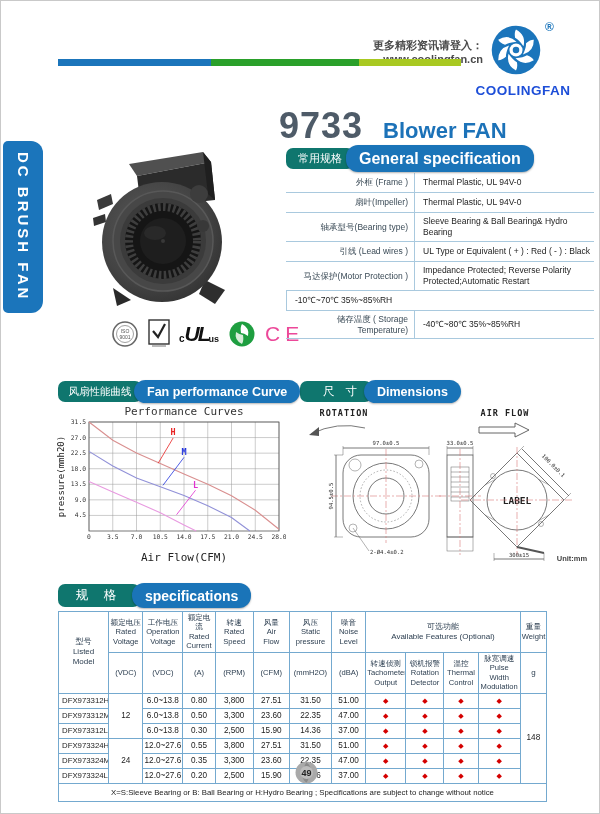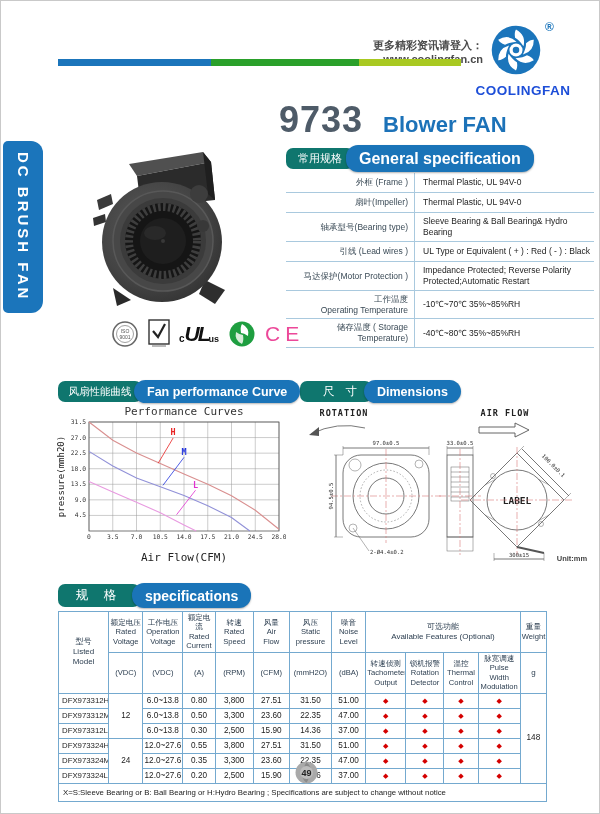--- a/index.html
+++ b/index.html
@@ -5,21 +5,21 @@
   html,body{margin:0;padding:0;background:#e8e8e8;}
   .page{position:relative;width:600px;height:814px;background:#ffffff;border:1px solid #c9c9c9;
         box-sizing:border-box;overflow:hidden;font-family:"Liberation Sans",sans-serif;color:#222;}
   
   .website{position:absolute;left:288px;top:37px;width:194px;font-size:11px;font-weight:bold;color:#4a4a4a;text-align:right;}
   .tribar{position:absolute;left:57px;top:58px;width:403px;height:7px;display:flex;}
   .tribar div{height:100%;}
   .logo-svg{position:absolute;left:487px;top:21px;width:56px;height:56px;}
   .regmark{position:absolute;left:544px;top:19px;font-size:12px;font-weight:bold;color:#1b75bb;}
   .brand{position:absolute;left:463px;top:82px;width:118px;text-align:center;color:#1d4ed8;font-weight:bold;font-size:13.5px;letter-spacing:.5px;}
-  .title-row{position:absolute;left:278px;top:98px;display:flex;align-items:baseline;}
+  .title-row{position:absolute;left:278px;top:104px;display:flex;align-items:baseline;}
   .title-model{font-size:36px;font-weight:900;color:#4e5b68;letter-spacing:1px;}
   .title-type{font-size:22px;font-weight:900;color:#1c72b8;margin-left:20px;}
   
   .side-tab{position:absolute;left:2px;top:140px;width:40px;height:172px;background:#1b75bb;
             border-radius:5px 12px 12px 5px;display:flex;align-items:center;justify-content:center;}
   .side-tab span{writing-mode:vertical-rl;color:#fff;font-weight:bold;font-size:15px;letter-spacing:3px;white-space:nowrap;}
   
   .badge-row{position:absolute;display:flex;align-items:center;}
   .badge-dark{background:#0f766e;color:#fff;border-radius:7px;display:flex;align-items:center;justify-content:center;z-index:1;}
   .badge-blue{background:#1a74b8;color:#fff;border-radius:12px;font-weight:bold;display:flex;align-items:center;justify-content:center;
@@ -62,21 +62,21 @@
   .dhead{font:bold 8.5px "DejaVu Sans Mono",monospace;fill:#222;letter-spacing:1px;}
   
   .spec-wrap{position:absolute;left:57px;top:610px;width:489px;}
   table.spec{border-collapse:collapse;table-layout:fixed;width:489px;background:#fff;}
   table.spec th,table.spec td{border:1px solid #74a9cf;text-align:center;vertical-align:middle;
       font-size:7.6px;color:#2c3e50;padding:1px 1px;line-height:1.25;overflow:hidden;}
   table.spec thead th{font-weight:normal;}
   table.spec td{font-size:8.2px;color:#222;height:12px;}
   table.spec td.model{text-align:left;padding-left:3px;font-size:7.8px;}
   table.spec td.feat{color:#d40000;font-size:7px;}
-  table.spec td.note{text-align:left;padding:2px 4px;font-size:7.8px;height:13px;}
+  table.spec td.note{text-align:center;padding:2px 4px;font-size:7.8px;height:13px;}
   table.spec th.big{font-size:8px;}
   .footer-circle{position:absolute;left:294px;top:760px;width:23px;height:23px;}
 </style>
 </head>
 <body>
 
 <div class="page">
 
   <div class="website">更多精彩资讯请登入：www.coolingfan.cn</div>
   <div class="tribar">
@@ -183,22 +183,20 @@
       </div>
       <div class="gs-row">
         <div class="gs-label">引线 (Lead wires  )</div>
         <div class="gs-value">UL Type or Equivalent ( + ) : Red ( - ) : Black</div>
       </div>
       <div class="gs-row">
         <div class="gs-label">马达保护(Motor Protection )</div>
         <div class="gs-value">Impedance Protected; Reverse Polarity Protected;Automatic Restart</div>
       </div>
       <div class="gs-row">
-        <div class="gs-label">工作温度
-Operating Temperature</div>
         <div class="gs-value">-10℃~70℃  35%~85%RH</div>
       </div>
       <div class="gs-row">
         <div class="gs-label">储存温度 ( Storage Temperature)</div>
         <div class="gs-value">-40℃~80℃  35%~85%RH</div>
       </div>
     </div>
 
   <div class="badge-row perf-badges" style="left:57px;top:379px;">
     <div class="badge-dark">风扇性能曲线</div>

